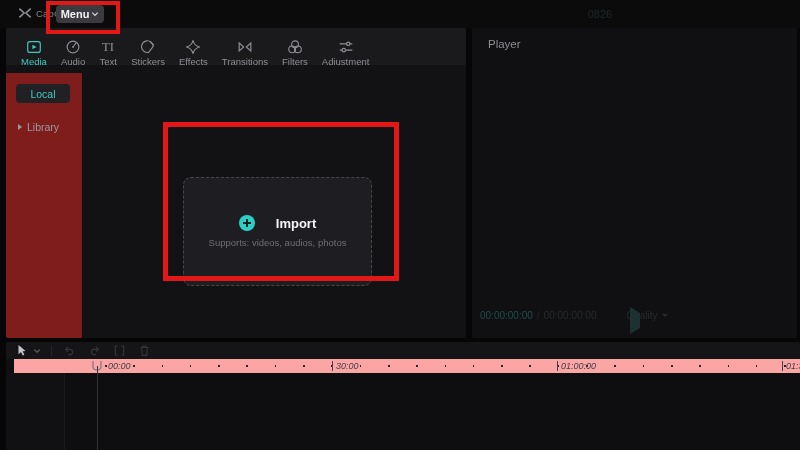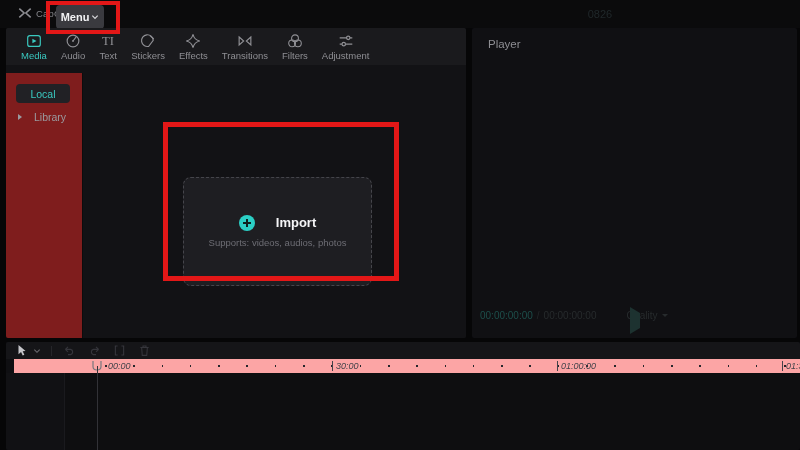--- a/index.html
+++ b/index.html
@@ -10,56 +10,56 @@
   }
   
   .topbar{position:absolute;left:0;top:0;width:800px;height:28px;background:#0b0b0c;}
   .logo{position:absolute;left:18px;top:6px;display:flex;align-items:center;gap:4px;}
   .logo-glyph{width:14px;height:14px;color:#8e8e93;}
   .logo-text{font-size:9.5px;color:#85858a;letter-spacing:.2px;}
   .menu-btn{
     position:absolute;left:56px;top:5px;width:48px;height:18px;
     background:#3a3a3f;border:none;border-radius:4px;color:#f2f2f4;
     font-family:"Liberation Sans",sans-serif;font-weight:bold;font-size:11px;
-    display:flex;align-items:center;justify-content:center;gap:2px;padding:12px 4px;cursor:pointer;
+    display:flex;align-items:center;justify-content:center;gap:2px;padding:6px 4px;cursor:pointer;
   }
   .menu-chevron{width:8px;height:6px;color:#d9d9dd;}
   .project-title{position:absolute;left:560px;top:8px;width:80px;text-align:center;
     font-size:11px;color:#20282a;}
   
   .red-box{position:absolute;z-index:60;pointer-events:none;}
   .menu-red-box{left:46px;top:1px;width:66px;height:25px;border:4px solid #e31717;}
   .import-red-box{left:163px;top:122px;width:226px;height:149px;border:5px solid #e31717;}
   
   .media-panel{position:absolute;left:6px;top:28px;width:460px;height:310px;
     background:#121215;border-radius:2px;overflow:hidden;}
   .tabbar{position:absolute;left:0;top:0;width:100%;height:37px;background:#1a1a1d;
     display:flex;align-items:flex-start;padding:3px 0 0 8px;box-sizing:border-box;}
   .tab{display:flex;flex-direction:column;align-items:center;gap:1px;
-    padding:1px 7px;cursor:pointer;color:#8f8f94;}
+    padding:7px 7px;cursor:pointer;color:#8f8f94;}
   .tab-icon{width:18px;height:18px;}
   .tab-label{font-size:9.5px;line-height:10px;}
   .tab.active{color:#3ac9c0;}
   
   .media-body{position:absolute;left:0;top:37px;right:0;bottom:0;}
   .media-sidebar{position:absolute;left:0;top:8px;width:76px;height:100%;
     background:#7f1d1d;border-right:1px solid #0c0c0d;text-align:center;}
   .local-pill{margin:11px 0 0 10px;width:54px;height:19px;background:#212125;
     border-radius:4px;display:flex;align-items:center;justify-content:center;
     color:#3ac9c0;font-size:10.5px;cursor:pointer;}
-  .library-row{margin:8px 0 0 12px;display:flex;align-items:center;gap:12px;
+  .library-row{margin:18px 0 0 12px;display:flex;align-items:center;gap:5px;
     color:#9a9a9f;font-size:10.5px;cursor:pointer;}
   .tri-right{width:0;height:0;border-left:4px solid #9a9a9f;
     border-top:3.5px solid transparent;border-bottom:3.5px solid transparent;}
   
   .media-content{position:absolute;left:77px;top:0;right:0;bottom:0;background:#121215;}
   .import-card{position:absolute;left:100px;top:112px;width:187px;height:107px;
     background:#1e1e22;border:1px dashed #45454b;border-radius:8px;cursor:pointer;
     display:flex;flex-direction:column;align-items:center;justify-content:center;gap:6px;}
-  .import-row{display:flex;gap:21px;}
+  .import-row{display:flex;align-items:center;gap:21px;}
   .plus-circle{position:relative;width:16px;height:16px;border-radius:50%;background:#2bcfc5;}
   .plus-circle::before,.plus-circle::after{content:"";position:absolute;background:#0e2220;}
   .plus-circle::before{left:4px;top:7.2px;width:8px;height:1.6px;}
   .plus-circle::after{left:7.2px;top:4px;width:1.6px;height:8px;}
   .import-label{color:#f5f5f7;font-size:13px;font-weight:bold;}
   .supports-text{color:#6d6d74;font-size:9.5px;}
   
   .player-panel{position:absolute;left:472px;top:28px;width:325px;height:310px;
     background:#101013;border-radius:2px;overflow:hidden;}
   .player-title{position:absolute;left:16px;top:10px;font-size:11.5px;color:#8e8e93;}

